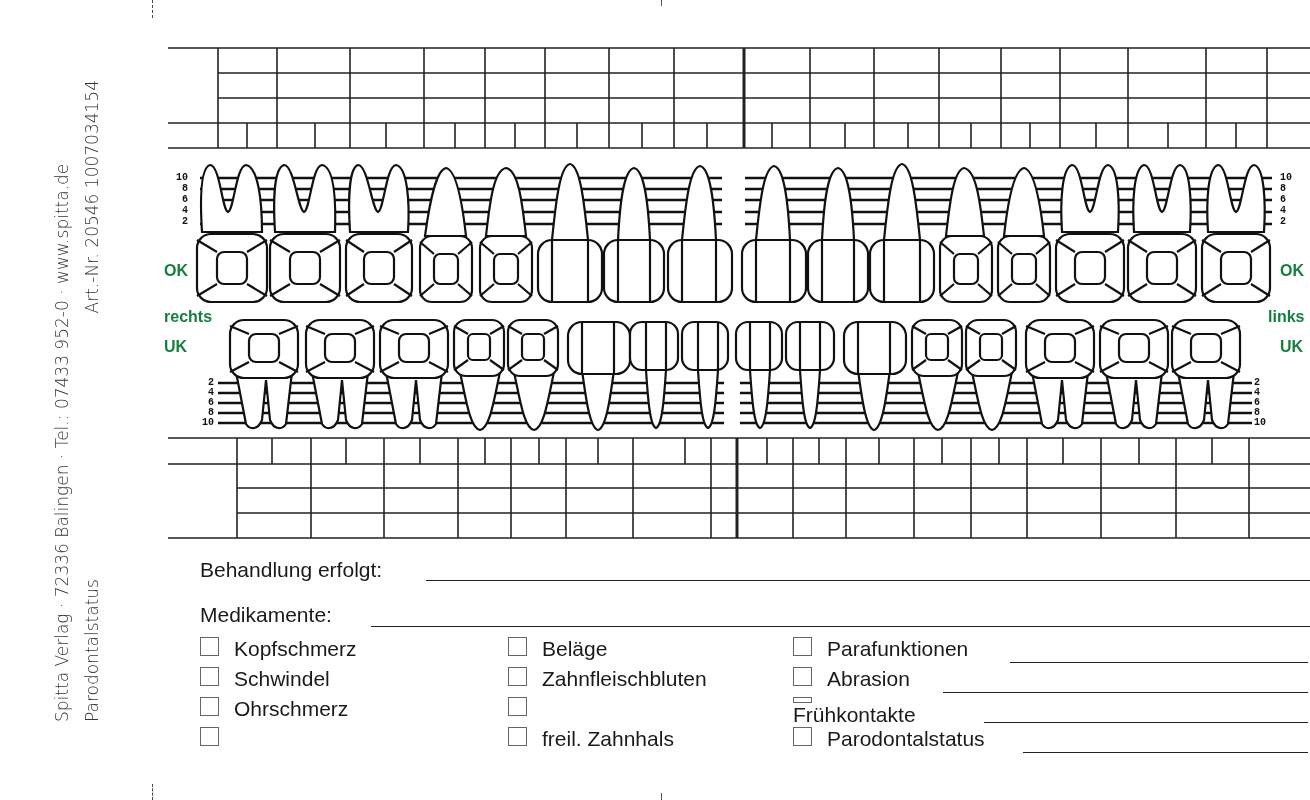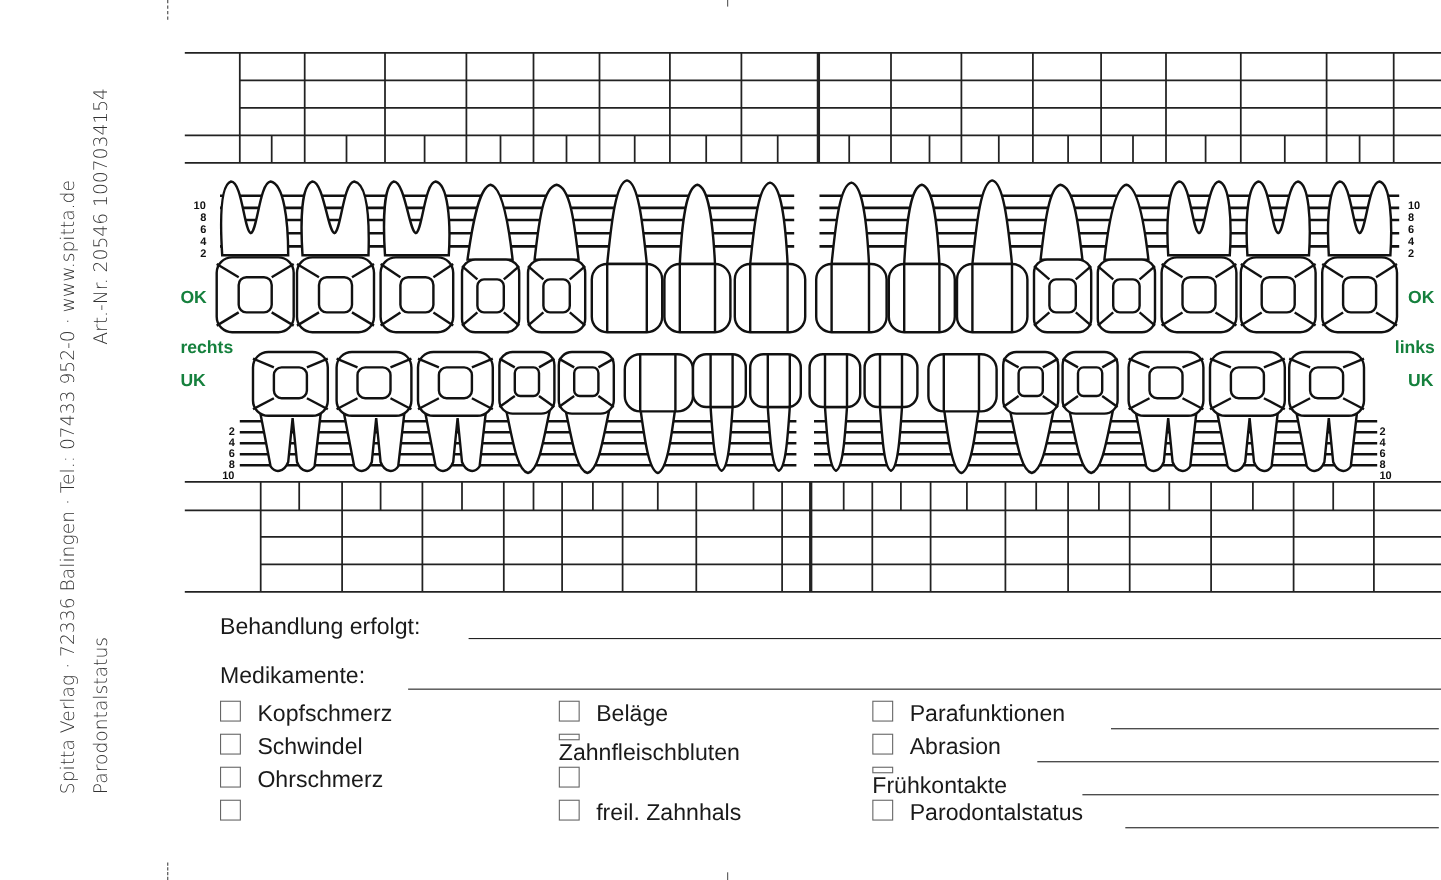--- a/index.html
+++ b/index.html
@@ -3,21 +3,21 @@
 <meta charset="utf-8">
 <style>
   html, body { margin:0; padding:0; background:#ffffff; }
   body { width:1310px; height:800px; position:relative; overflow:hidden; font-family:"Liberation Sans", sans-serif; color:#1a1a1a; }
   .abs { position:absolute; }
   .side-text { position:absolute; transform-origin:left top; transform:rotate(-90deg); white-space:nowrap; font-family:"DejaVu Sans", sans-serif; font-size:17px; color:#333; font-weight:300; }
   .crop { position:absolute; border-left:1px dashed #444; width:0; }
   .crop-solid { position:absolute; border-left:1px solid #555; width:0; }
   .grid-svg { position:absolute; left:0; top:0; }
   .lbl { position:absolute; font-family:"Liberation Sans", sans-serif; font-weight:bold; font-size:16px; color:#15803d; }
-  .tick-lbl { position:absolute; font-family:Liberation Sans, sans-serif; font-weight:bold; font-size:10px; line-height:10px; color:#111;margin-top:10px; }
+  .tick-lbl { position:absolute; font-family:Liberation Mono, monospace; font-weight:bold; font-size:10px; line-height:10px; color:#111; }
   .form-label { position:absolute; font-size:21px; color:#1a1a1a; font-family:"Liberation Sans", sans-serif; }
   .form-line { position:absolute; border-bottom:1.5px solid #222; height:0; }
   .cb-row { position:absolute; display:flex; align-items:flex-start; height:30px; }
   .cb { width:19px; height:19px; border:1px solid #666; box-sizing:border-box; margin-right:15px; background:#fff; cursor:pointer; }
   .cb-text { font-size:21px; color:#1a1a1a; font-family:"Liberation Sans", sans-serif; white-space:nowrap; }
   .cb-line { border-bottom:1.5px solid #222; height:0; position:absolute; }
 </style>
 </head>
 <body>
 
@@ -464,21 +464,21 @@
   <span class="cb-text">Ohrschmerz</span>
 </div>
 <div class="cb-row" style="left:200px; top:727px;">
   <div class="cb"></div>
 </div>
 
 <div class="cb-row" style="left:508px; top:637px;">
   <div class="cb"></div>
   <span class="cb-text">Beläge</span>
 </div>
-<div class="cb-row" style="left:508px; top:667px;flex-direction:column;">
+<div class="cb-row" style="left:508px; top:667px;">
   <div class="cb"></div>
   <span class="cb-text">Zahnfleischbluten</span>
 </div>
 <div class="cb-row" style="left:508px; top:697px;">
   <div class="cb"></div>
 </div>
 <div class="cb-row" style="left:508px; top:727px;">
   <div class="cb"></div>
   <span class="cb-text">freil. Zahnhals</span>
 </div>

